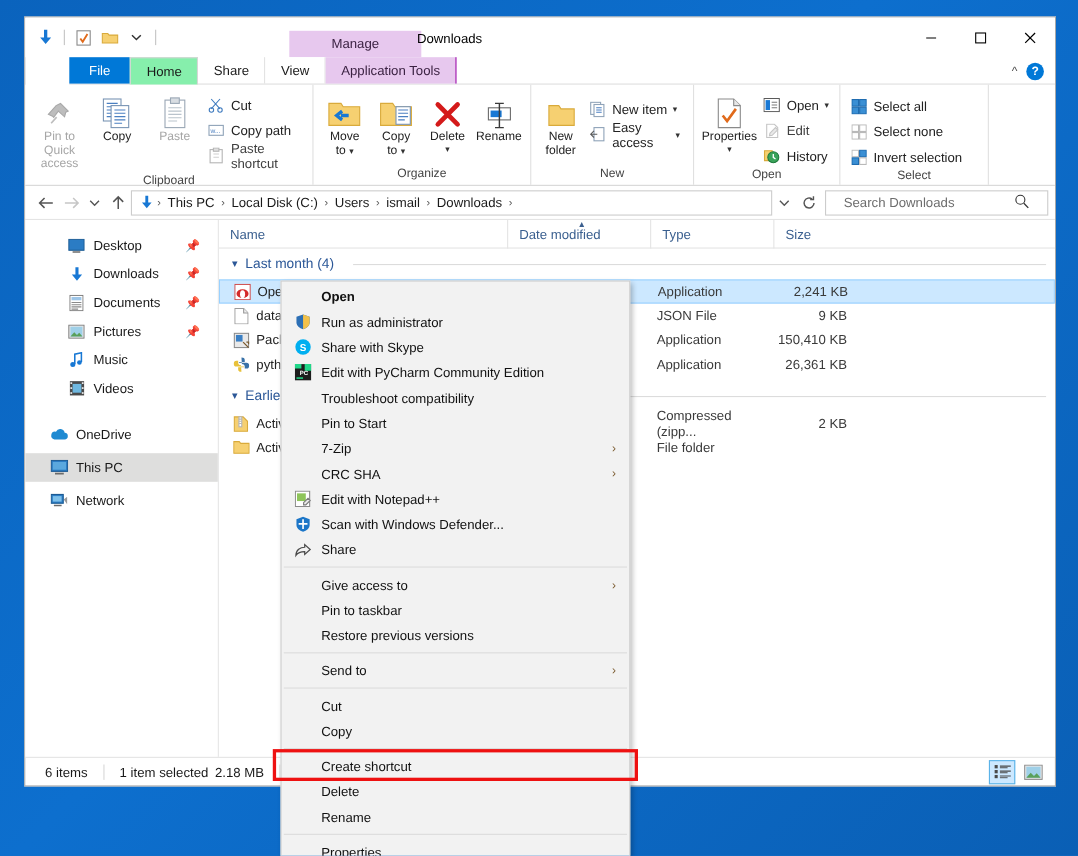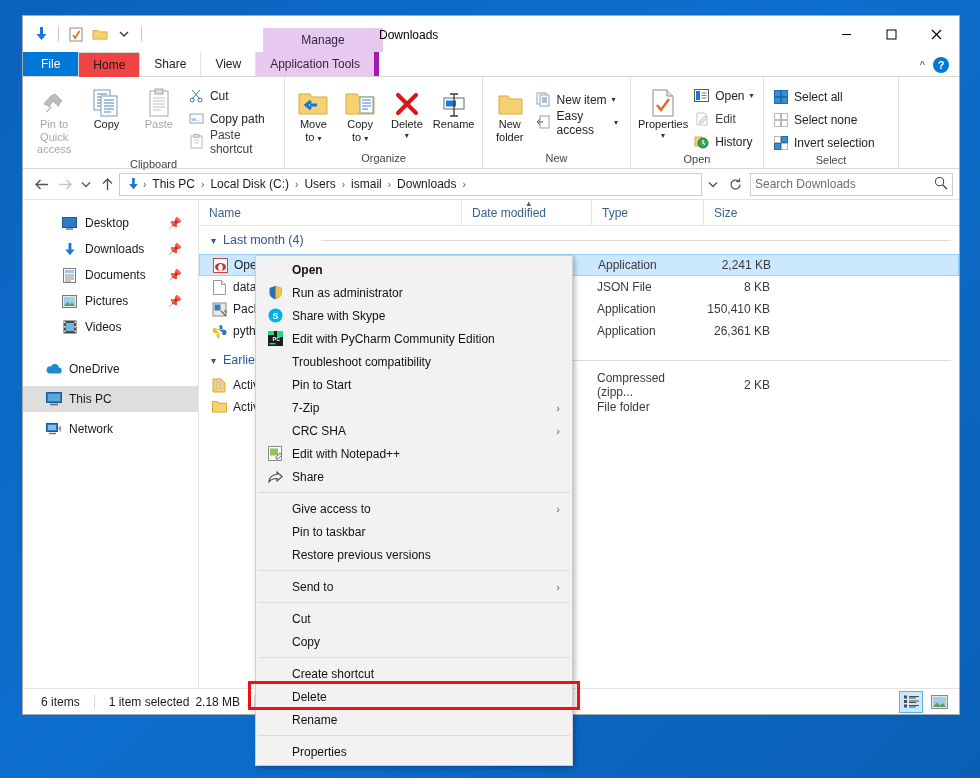--- a/index.html
+++ b/index.html
@@ -52,30 +52,30 @@
   .wbtn {
     width: 45px; height: 36px;
     display:flex; align-items:center; justify-content:center;
     color:#000;
   }
 
   
   .tabsrow {
     height: 25px; display:flex; align-items:stretch;
     background:#ffffff; border-bottom:1px solid #d6d6d6;
-    flex: 0 0 25px; position:relative;
+    flex: 0 0 25px; position:relative;margin-left:40px;
   }
   .tab {
     padding: 0 14px; display:flex; align-items:center;
     font-size:12px; color:#1a1a1a; cursor:default;
     border-right:1px solid #e3e3e3;
   }
   .tab.file { background:#0078d7; color:#fff; padding: 0 18px; border-right:none;}
-  .tab.active { background:#ef4444; border-top:1px solid #d6d6d6; border-left:1px solid #d6d6d6; border-right:1px solid #d6d6d6; margin-bottom:-1px; }
-  .tab.apptools { background:#e7c8ee; color:#3b2242; border-right:5px solid #a21caf; }
+  .tab.active { background:#86efac; border-top:1px solid #d6d6d6; border-left:1px solid #d6d6d6; border-right:1px solid #d6d6d6; margin-bottom:-1px; }
+  .tab.apptools { background:#e7c8ee; color:#3b2242; border-right:1px solid #a21caf; }
   .tabs-right { position:absolute; right:4px; top:0; height:25px; display:flex; align-items:center; gap:8px; padding-right:6px;}
   .chev-up { color:#4a4a4a; font-size:11px; }
   .help-ico {
     width:16px; height:16px; border-radius:50%;
     background:#0078d7; color:#fff; font-size:11px; font-weight:bold;
     display:flex; align-items:center; justify-content:center;
   }
 
   
   .ribbon {
@@ -112,21 +112,21 @@
     flex:1; height:23px; border:1px solid #cccccc; background:#fff;
     display:flex; align-items:center; padding:0 4px; gap:0px; min-width:0;
   }
   .crumb { font-size:12px; color:#1a1a1a; padding:0 5px; white-space:nowrap;}
   .crumb-sep { color:#555; font-size:10px; padding:0 1px;}
   .crumb-ico { width:18px; display:flex; align-items:center; justify-content:center;}
   .addr-right { display:flex; align-items:center; }
   .addr-ico { width:22px; height:23px; display:flex; align-items:center; justify-content:center; color:#555; font-size:12px;}
   .searchbox {
     width:203px; height:23px; border:1px solid #ccc; margin-left:4px;
-    display:flex; align-items:center; padding:0 4px; justify-content:space-between;
+    display:flex; align-items:center; padding:0 16px; justify-content:space-between;
   }
   .searchbox span.ph { font-size:12px; color:#6d6d6d; }
 
   
   .main { flex:1; display:flex; min-height:0; border-top:1px solid #e4e4e4; position:relative;}
   .navpane {
     width: 176px; background:#fff; border-right:1px solid #e4e4e4;
     padding-top:10px; flex:0 0 176px;
   }
   .navitem {
@@ -624,20 +624,30 @@
       <div class="navitem indent">
         <span class="nico">
               <svg width="15" height="13" viewBox="0 0 15 13">
                 <rect x="0.5" y="0.5" width="14" height="12" fill="#e8e8e8" stroke="#7a7a7a"></rect>
                 <rect x="2" y="2" width="11" height="9" fill="#9fd0e8"></rect>
                 <path d="M2 11l3.5-4 2.5 2.5 2-2L13 11z" fill="#5aa05a"></path>
               </svg>
             </span>
         <span>Pictures</span>
         <span class="pin">📌</span>
+      </div>
+      <div class="navitem indent">
+        <span class="nico">
+              <svg width="13" height="15" viewBox="0 0 13 15">
+                <path d="M5 11V2l6-1.3V9" stroke="#1878d4" stroke-width="1.4" fill="none"></path>
+                <circle cx="3.2" cy="11.4" r="2.3" fill="#1878d4"></circle>
+                <circle cx="9.2" cy="9.6" r="2.1" fill="#1878d4"></circle>
+              </svg>
+            </span>
+        <span>Music</span>
       </div>
       <div class="navitem indent">
         <span class="nico">
               <svg width="14" height="14" viewBox="0 0 14 14">
                 <rect x="0.5" y="0.5" width="13" height="13" fill="#4a4a4a"></rect>
                 <rect x="3" y="3" width="8" height="8" fill="#6fb8e0"></rect>
                 <g fill="#e8e8e8">
                   <rect x="1" y="1.5" width="1.6" height="1.6"></rect>
                   <rect x="1" y="6" width="1.6" height="1.6"></rect>
                   <rect x="1" y="10.5" width="1.6" height="1.6"></rect>
@@ -726,21 +736,21 @@
             <span class="fico">
                   <svg width="13" height="15" viewBox="0 0 13 15">
                     <path d="M0.5 0.5h8l4 4v10h-12z" fill="#fff" stroke="#9a9a9a"></path>
                     <path d="M8.5 0.5v4h4" fill="#eee" stroke="#9a9a9a"></path>
                   </svg>
                 </span>
             <span>data.json</span>
           </span>
           <span class="c-date"></span>
           <span class="c-type">JSON File</span>
-          <span class="c-size">8 KB</span>
+          <span class="c-size">9 KB</span>
         </div>
 
         <div class="row">
           <span class="c-name">
             <span class="fico">
                   <svg width="15" height="15" viewBox="0 0 15 15">
                     <rect x="1" y="1" width="13" height="13" fill="#e9e9e9" stroke="#8a8a8a"></rect>
                     <rect x="2.5" y="2.5" width="6" height="6" fill="#3a7fc4"></rect>
                     <path d="M9 9l5 5M12 9h2v2" stroke="#7a5a2e" stroke-width="1.2" fill="none"></path>
                   </svg>
@@ -906,20 +916,29 @@
     <span class="cico">
       <svg width="15" height="15" viewBox="0 0 15 15">
             <rect x="0.5" y="0.5" width="13" height="14" fill="#fff" stroke="#8a8a8a"></rect>
             <rect x="2" y="2.5" width="8" height="7" fill="#8ec45a"></rect>
             <path d="M8 11l4-4 2 2-4 4H8z" fill="#e8e8e8" stroke="#7a7a7a"></path>
           </svg>
     </span>
     <span class="clabel">Edit with Notepad++</span>
   </div>
 
+  <div class="ctxitem">
+    <span class="cico">
+      <svg width="15" height="15" viewBox="0 0 15 15">
+            <path d="M7.5 0.8L13.5 3v5c0 3.3-2.8 5.5-6 6.3C4.3 13.5 1.5 11.3 1.5 8V3z" fill="#1c76c8"></path>
+            <path d="M7.5 3v9M3.5 7.3h8" stroke="#fff" stroke-width="1.5"></path>
+          </svg>
+    </span>
+    <span class="clabel">Scan with Windows Defender...</span>
+  </div>
 
   <div class="ctxitem">
     <span class="cico">
       <svg width="15" height="15" viewBox="0 0 15 15">
             <path d="M1 13c0-5 4-7.5 8-7.5V3l5 4.5-5 4.5V9.5C5.5 9.5 2.6 10.6 1 13z" fill="none" stroke="#4a4a4a" stroke-width="1.1"></path>
           </svg>
     </span>
     <span class="clabel">Share</span>
   </div>
 

